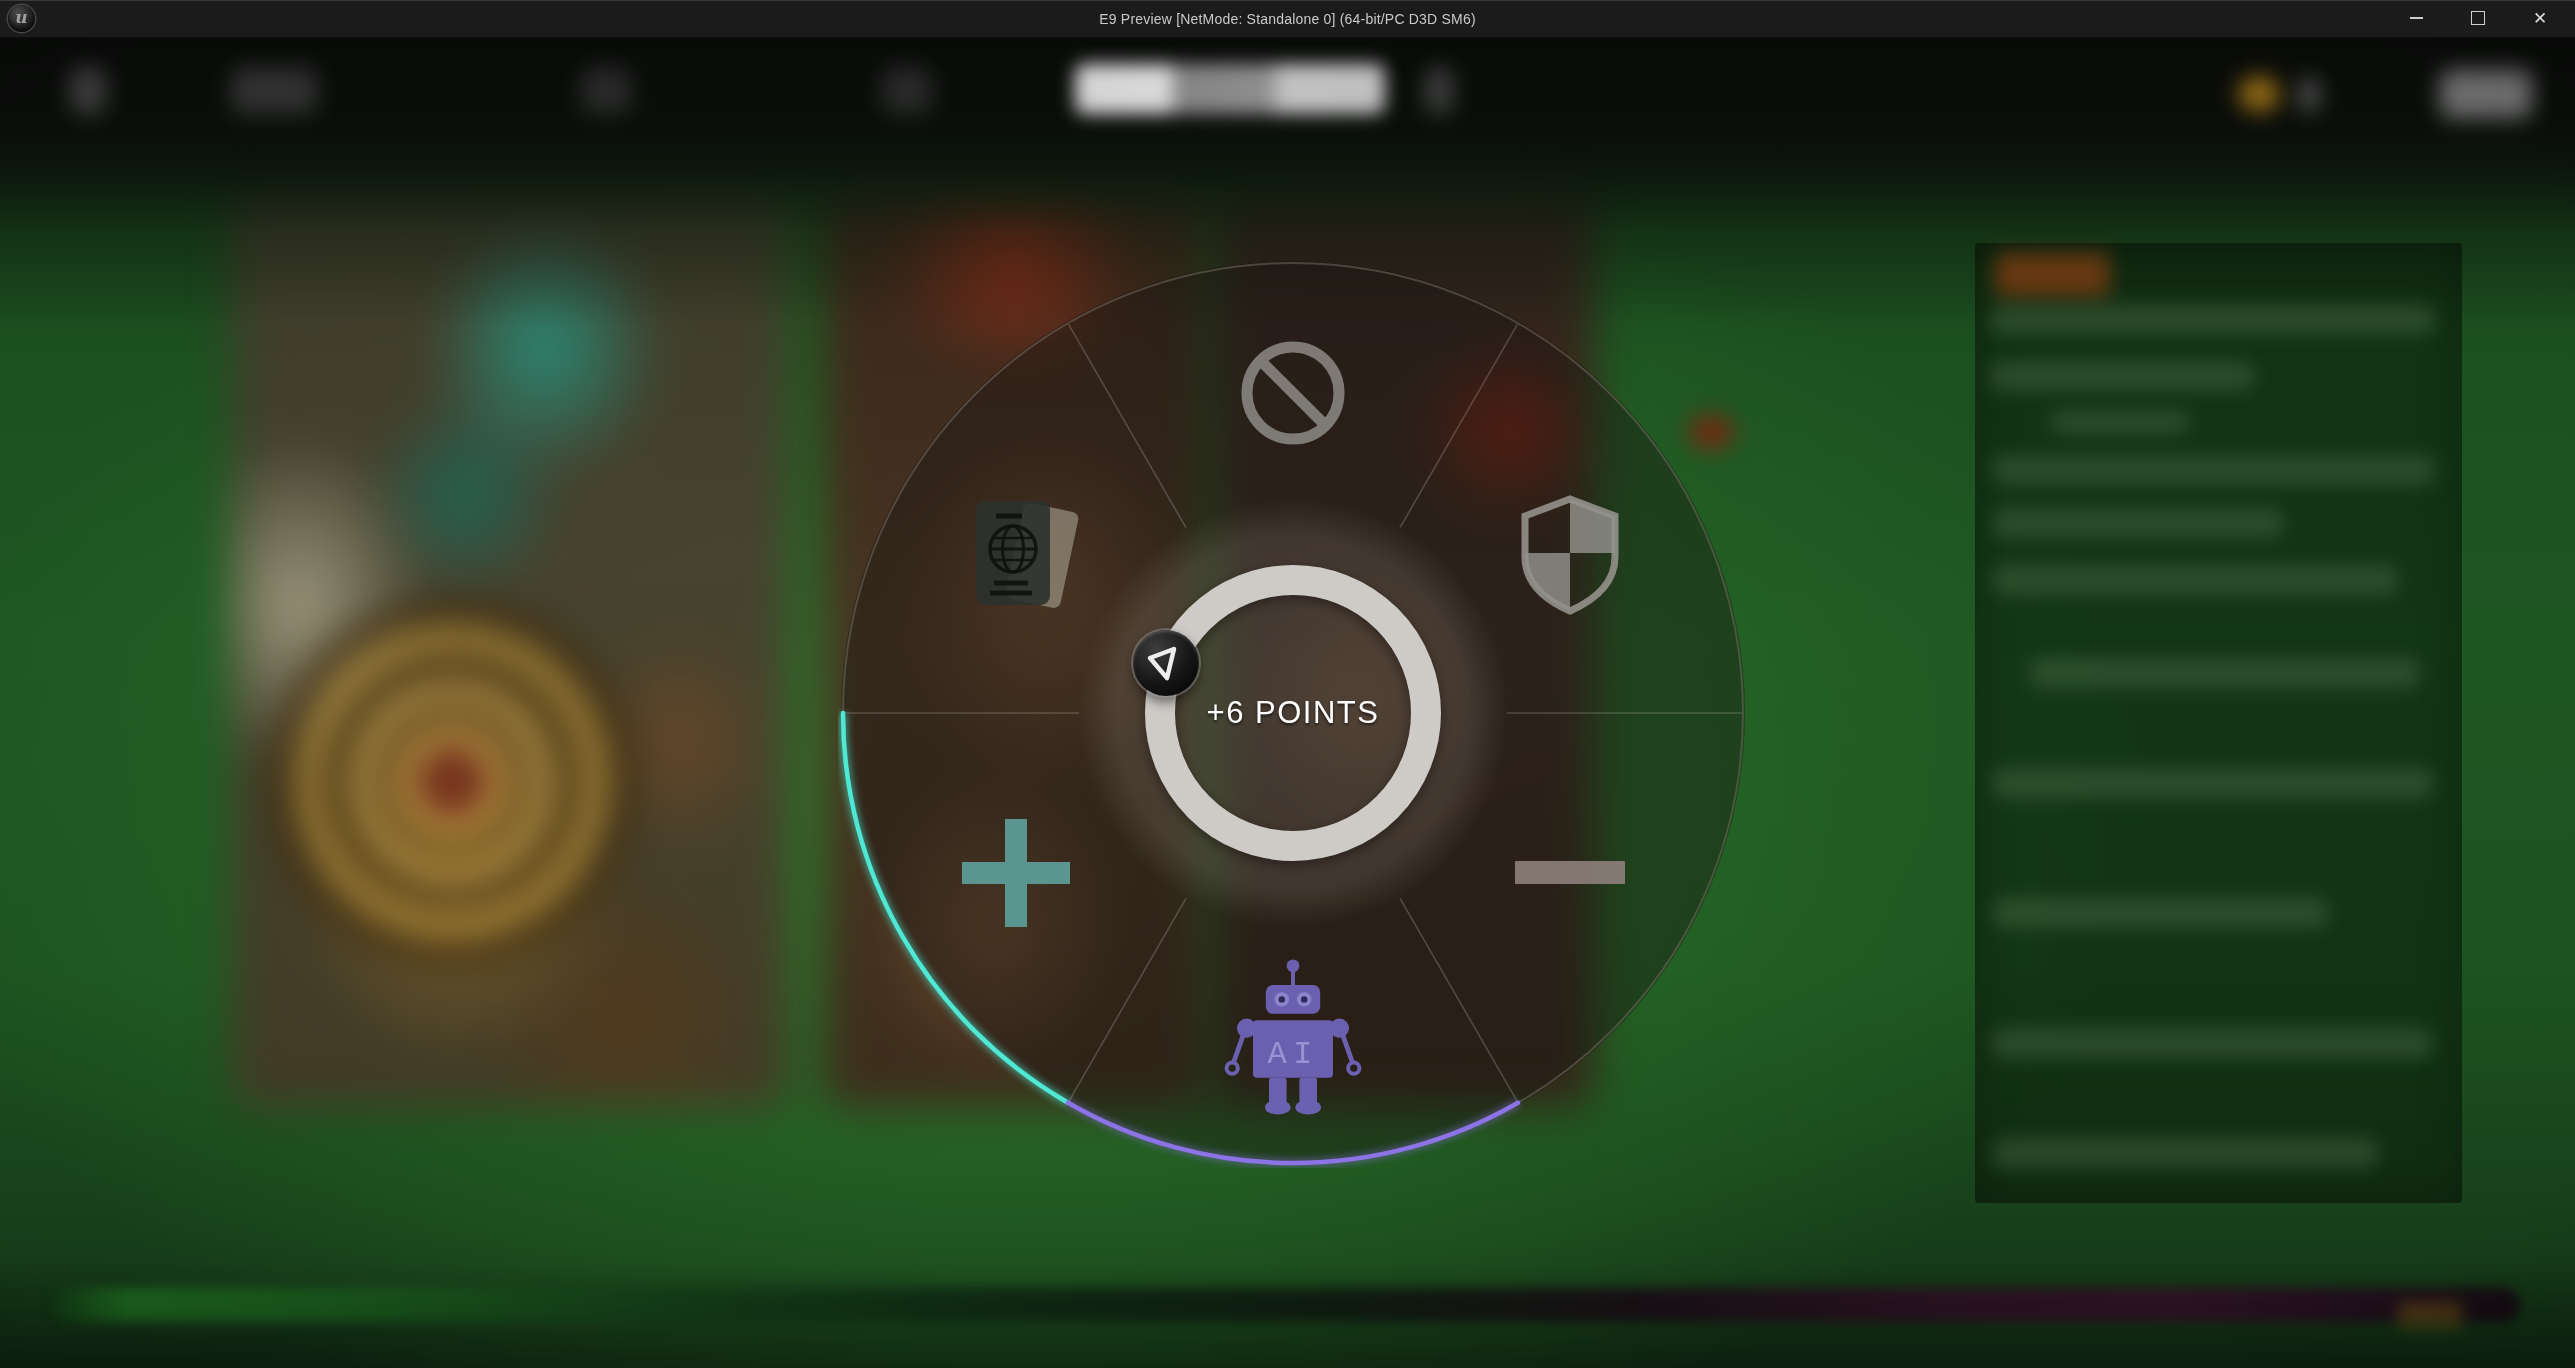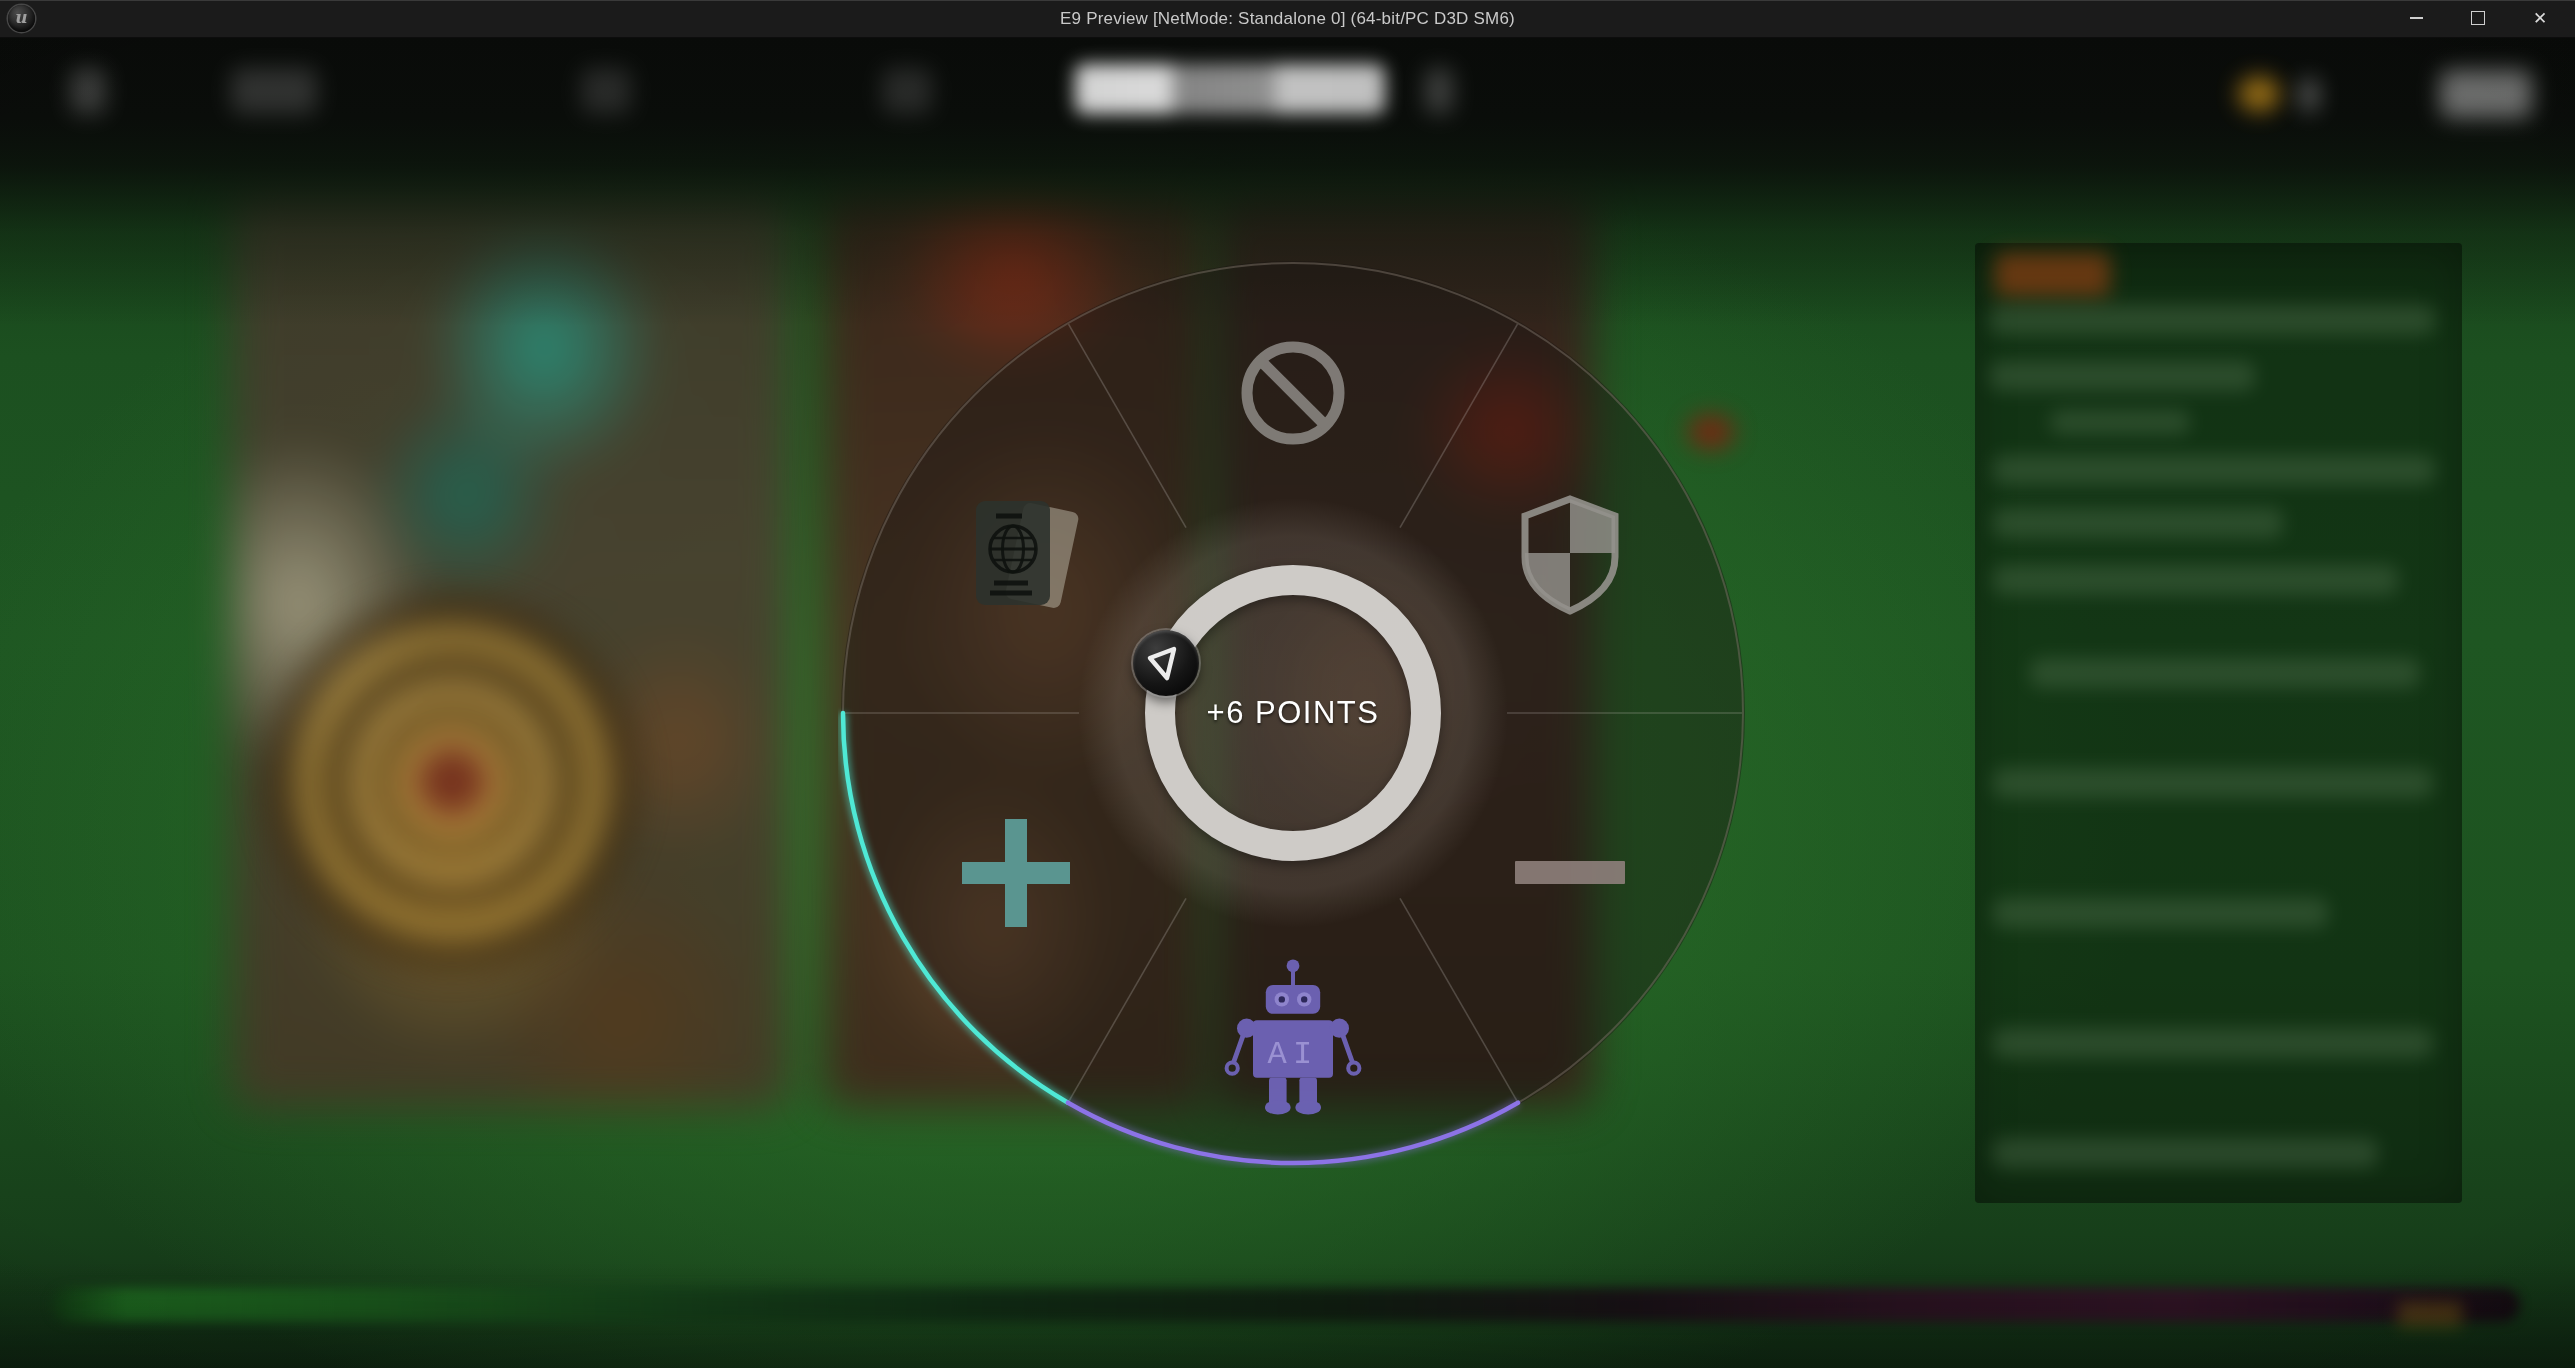--- a/index.html
+++ b/index.html
@@ -9,21 +9,21 @@
   
   .titlebar{position:absolute;top:0;left:0;right:0;height:36px;background:#1b1b1b;
     border-top:1px solid #3a3a3a;border-bottom:1px solid #0d0d0d;z-index:10;
     display:flex;align-items:center;}
   .ue-logo{position:absolute;left:8px;top:4px;width:27px;height:27px;border-radius:50%;
     background:radial-gradient(circle at 35% 28%,#4c4c4c,#1d1d1d 62%,#0c0c0c 100%);
     box-shadow:0 0 0 1.5px #474747, inset 0 -2px 4px rgba(0,0,0,.7);
     display:flex;align-items:center;justify-content:center;}
   .ue-logo span{font-family:"DejaVu Serif",serif;font-style:italic;font-weight:bold;
     font-size:17px;color:#9f9f9f;line-height:1;transform:translateY(-1px);}
-  .title-text{width:100%;text-align:center;color:#c9c9c9;font-size:17px;letter-spacing:.2px;}
+  .title-text{width:100%;text-align:center;color:#c9c9c9;font-size:14px;letter-spacing:.2px;}
   .win-controls{position:absolute;right:4px;top:0;height:36px;display:flex;z-index:11;}
   .win-btn{width:62px;height:36px;display:flex;align-items:center;justify-content:center;cursor:default;}
   .glyph-min{width:13px;height:2px;background:#cfcfcf;}
   .glyph-max{width:12px;height:12px;border:1.8px solid #cfcfcf;}
   .glyph-close{color:#dadada;font-size:17px;line-height:1;}
   
   .bg-base{position:absolute;inset:36px 0 0 0;z-index:0;background:
     radial-gradient(1500px 950px at 40% 58%, rgba(56,136,50,.85) 0%, rgba(42,112,40,.55) 40%, rgba(26,72,28,0) 75%),
     linear-gradient(180deg,#0f1c10 0%,#173f19 10%,#1c5020 24%,#1e5622 45%,#1d5320 70%,#173f1a 90%,#112c14 100%);}
   .card{position:absolute;top:193px;height:915px;border-radius:22px;filter:blur(22px);z-index:1;}

